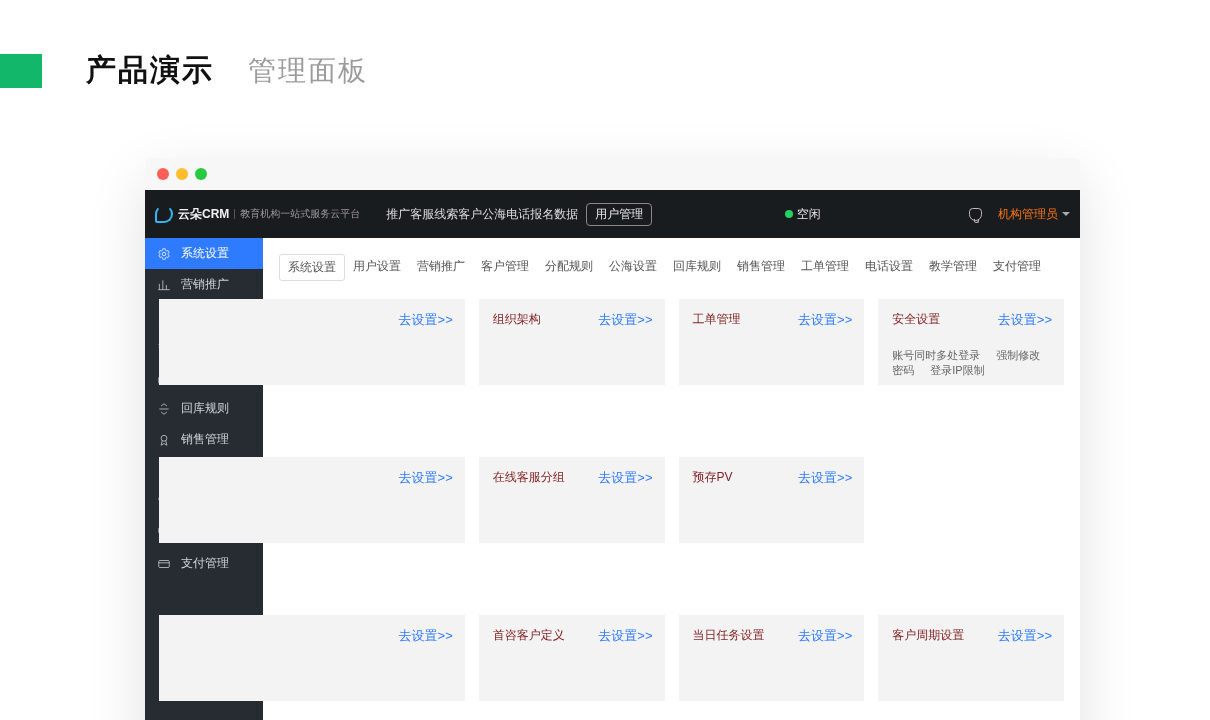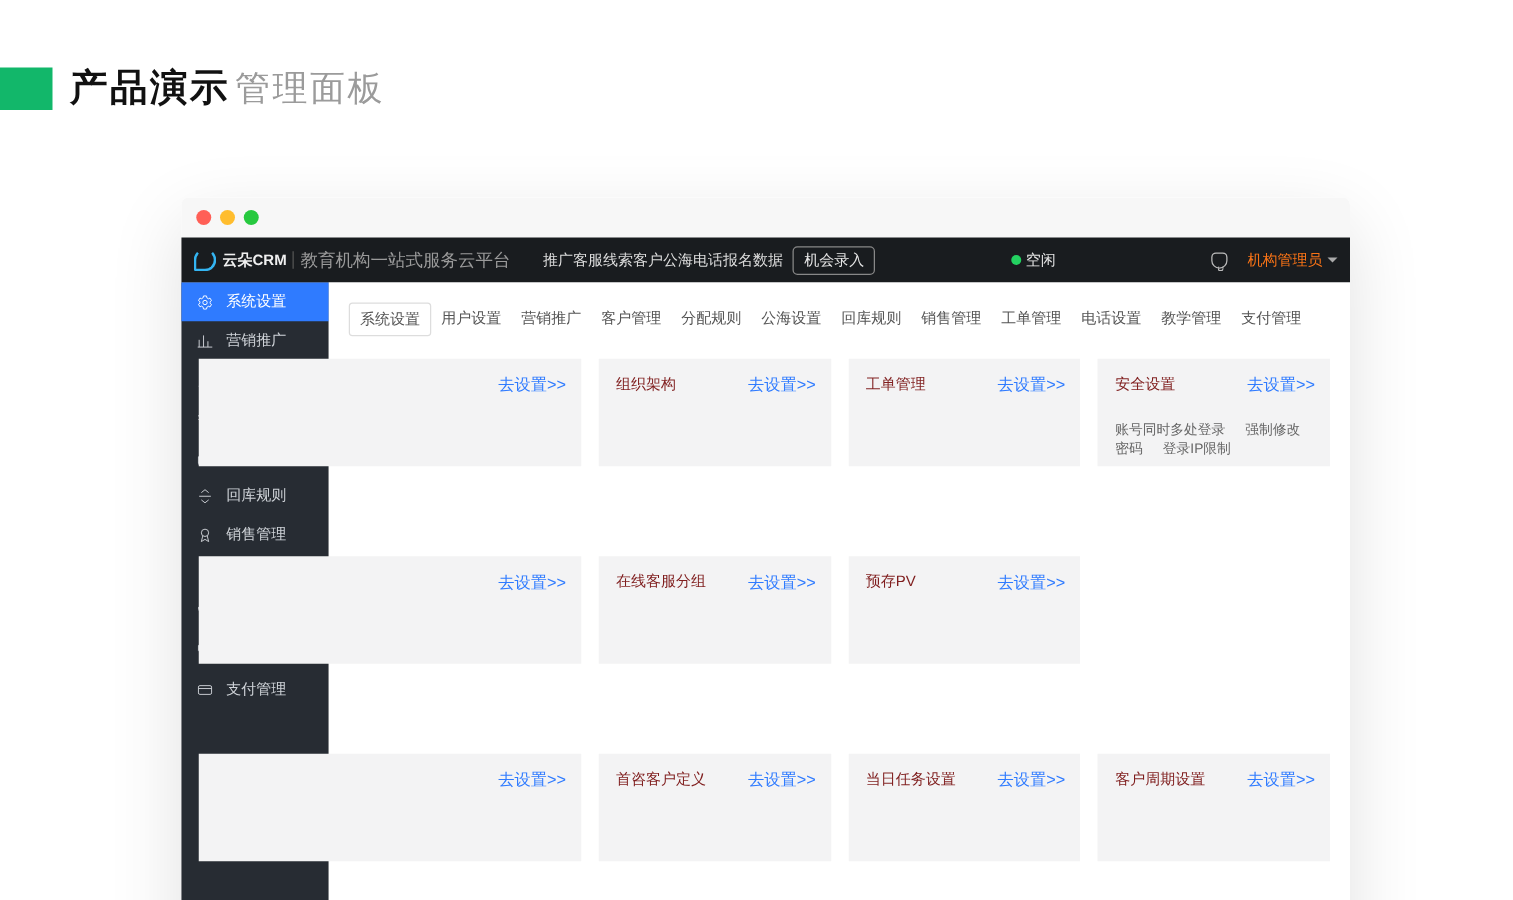--- a/index.html
+++ b/index.html
@@ -1,29 +1,29 @@
 <!DOCTYPE html>
 <html><head>
   <meta charset="utf-8">
   <style>
     * { margin:0; padding:0; box-sizing:border-box; font-family:-apple-system,"PingFang SC","Microsoft YaHei",sans-serif; }
     body { background:#fff; width:1210px; height:720px; overflow:hidden; }
-    .page-head { display:flex; align-items:center; gap:4px; padding:50px 0 20px 0; }
+    .page-head { display:flex; align-items:center; gap:34px; padding:50px 0 20px 0; }
     .green-bar { width:42px; height:34px; background:#12b76a; margin-right:10px; }
     .page-title { font-size:30px; font-weight:800; color:#111; letter-spacing:2px; }
     .page-subtitle { font-size:28px; color:#9b9b9b; letter-spacing:2px; }
     .window { position:absolute; left:145px; top:158px; width:935px; border-radius:6px; background:#fff; box-shadow:0 20px 60px rgba(0,0,0,.12); overflow:hidden; }
     .titlebar { display:flex; align-items:center; gap:7px; padding:10px 12px; background:#f7f7f7; }
     .dot { width:12px; height:12px; border-radius:50%; }
     .dot.red{background:#ff5f56;} .dot.yel{background:#ffbd2e;} .dot.grn{background:#27c93f;}
-    .appbar { display:flex; align-items:center; background:#191c1f; color:#e6e6e6; height:36px; padding:0 10px; font-size:12px; }
+    .appbar { display:flex; align-items:center; background:#191c1f; color:#e6e6e6; height:48px; padding:0 10px; font-size:12px; }
     .logo { display:flex; align-items:center; gap:5px; margin-right:8px; }
     .logo-mark { width:18px; height:18px; border:2px solid #34b5f2; border-top-color:transparent; border-radius:50% 50% 50% 2px; }
     .logo-text { font-size:12px; font-weight:600; color:#f0f0f0; }
-    .logo-sub { font-size:14px; color:#9a9a9a; line-height:1; border-left:1px solid #555; padding-left:5px; }
+    .logo-sub { font-size:10px; color:#9a9a9a; line-height:1; border-left:1px solid #555; padding-left:5px; }
     .topnav { display:flex; gap:0; margin-left:18px;justify-content:space-between; }
     .topnav span { cursor:pointer; color:#ddd; }
     .pill { border:1px solid #888; border-radius:4px; padding:2px 8px; margin-left:8px; cursor:pointer; }
     .spacer { flex:1; }
     .status-dot { width:8px; height:8px; border-radius:50%; background:#23d160; margin-right:4px; }
     .bell { width:13px; height:13px; border:1.2px solid #bbb; border-radius:4px 4px 7px 7px; position:relative; margin:0 16px; }
     .bell::after{content:"";position:absolute;bottom:-3px;left:4px;width:3px;height:3px;border:1.2px solid #bbb;border-top:none;border-radius:0 0 4px 4px;}
     .user { display:flex; align-items:center; gap:4px; cursor:pointer; color:#f97316; }
     .chev { width:0;height:0;border-left:4px solid transparent;border-right:4px solid transparent;border-top:4px solid #aaa; }
     .workspace { display:flex; height:620px; }
@@ -70,21 +70,21 @@
     <div class="topnav" id="topnav">
         <span>推广</span>
         <span>客服</span>
         <span>线索</span>
         <span>客户</span>
         <span>公海</span>
         <span>电话</span>
         <span>报名</span>
         <span>数据</span>
       </div>
-    <div class="pill">机会录入</div>
+    <div class="pill">用户管理</div>
     <div class="spacer"></div>
     <span class="status-dot"></span>
     <span>空闲</span>
     <div class="spacer"></div>
     <div class="bell"></div>
     <div class="user">
       <span>机构管理员</span>
       <span class="chev"></span>
     </div>
   </div>

